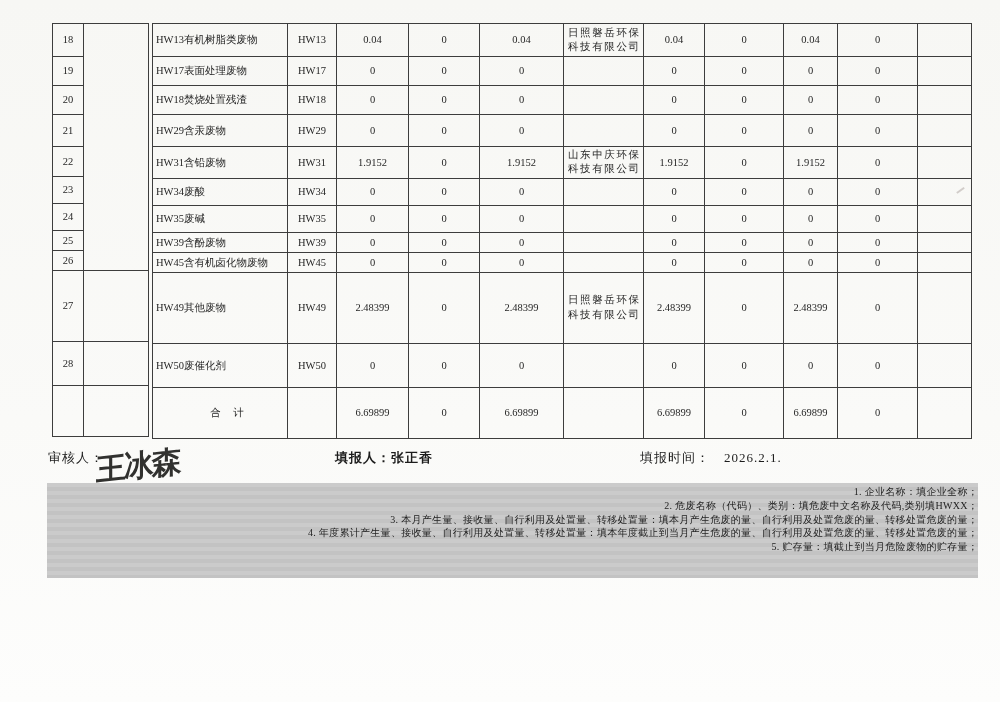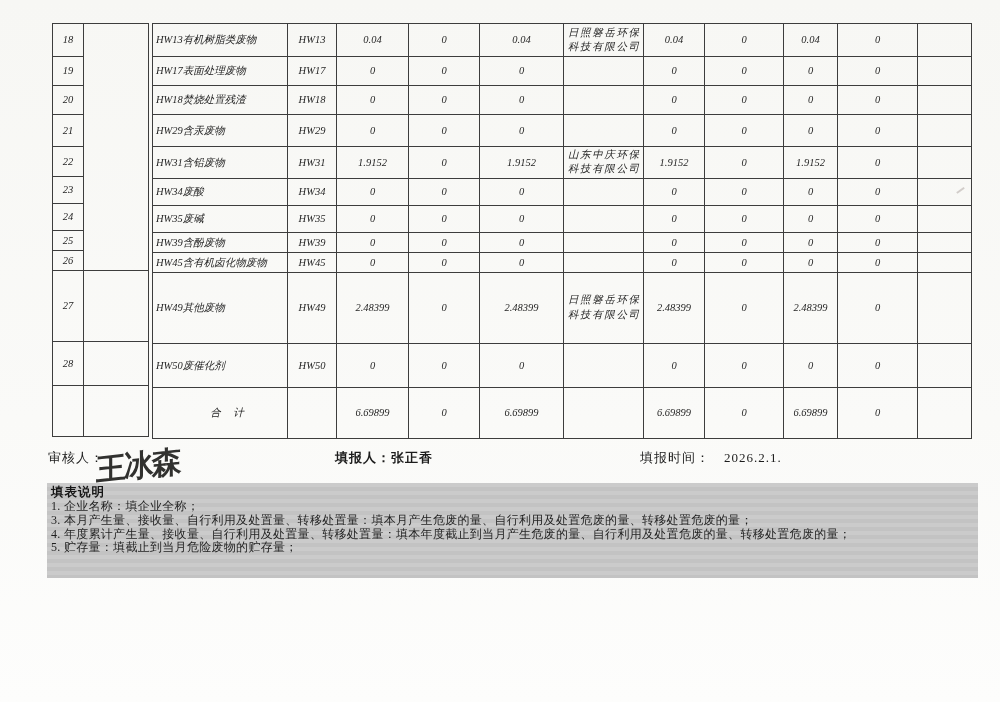--- a/index.html
+++ b/index.html
@@ -5,21 +5,21 @@
   html,body{margin:0;padding:0;background:#e9e9e7;}
   .page{
     position:relative;
     width:1000px;height:702px;
     margin:0 auto;
     background:linear-gradient(180deg,#f7f7f4 0%,#fafaf8 60%,#fdfdfc 100%);
     font-family:"Liberation Serif", serif;
     color:#262626;
     overflow:hidden;
   }
-  table{border-collapse:collapse;table-layout:fixed;position:absolute;font-style:italic;}
+  table{border-collapse:collapse;table-layout:fixed;position:absolute;}
   td{
     border:1.5px solid #3d3d3d;
     font-size:10.5px;
     color:#262626;
     text-align:center;
     vertical-align:middle;
     padding:0;
     overflow:hidden;
     line-height:1.3;
   }
@@ -59,24 +59,25 @@
     width:931px;height:95px;
     box-sizing:border-box;
     padding:2px 0 0 4px;
     background:repeating-linear-gradient(180deg,#cbcbcb 0 4px,#c3c3c3 4px 8px);
   }
   .notes-title{
     font-size:12.5px;font-weight:700;color:#161616;
     line-height:15px;letter-spacing:1px;
   }
   .note-line{
-    font-size:12px;color:#1f1f1f;
+    font-size:10px;color:#1f1f1f;
     line-height:13.8px;
     white-space:nowrap;overflow:hidden;
     letter-spacing:.3px;
+    text-align:right;
   }
   .scan-mark{
     position:absolute;left:954px;top:183px;
     width:9px;height:7px;
     border-bottom:2px solid #b3a9a6;
     transform:rotate(-35deg);
     opacity:.55;
   }
 </style>
 </head>
@@ -317,22 +318,22 @@
 
   <div class="footer-label filler">
     <span>填报人：</span><span>张正香</span>
   </div>
 
   <div class="footer-label report-date">
     <span>填报时间：</span><span class="date-value">2026.2.1.</span>
   </div>
 
   <div class="notes">
-    <div class="notes-title">填表说明</div>
     <div class="note-line">1. 企业名称：填企业全称；</div>
+    <div class="note-line">2. 危废名称（代码）、类别：填危废中文名称及代码,类别填HWXX；</div>
     <div class="note-line">3. 本月产生量、接收量、自行利用及处置量、转移处置量：填本月产生危废的量、自行利用及处置危废的量、转移处置危废的量；</div>
     <div class="note-line">4. 年度累计产生量、接收量、自行利用及处置量、转移处置量：填本年度截止到当月产生危废的量、自行利用及处置危废的量、转移处置危废的量；</div>
     <div class="note-line">5. 贮存量：填截止到当月危险废物的贮存量；</div>
   </div>
 
   <div class="scan-mark"></div>
 
 </div>
 
 </body></html>

